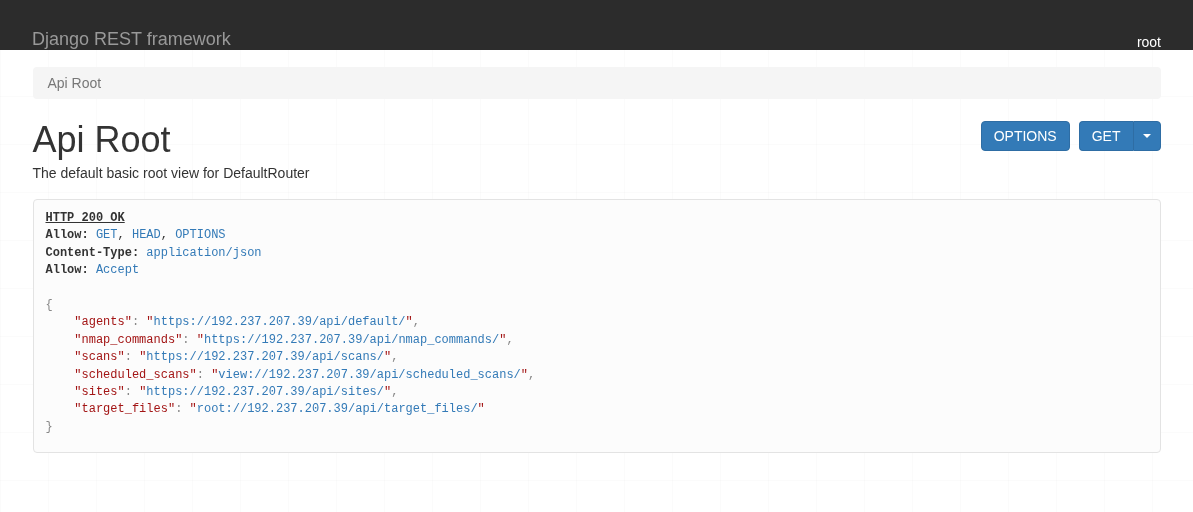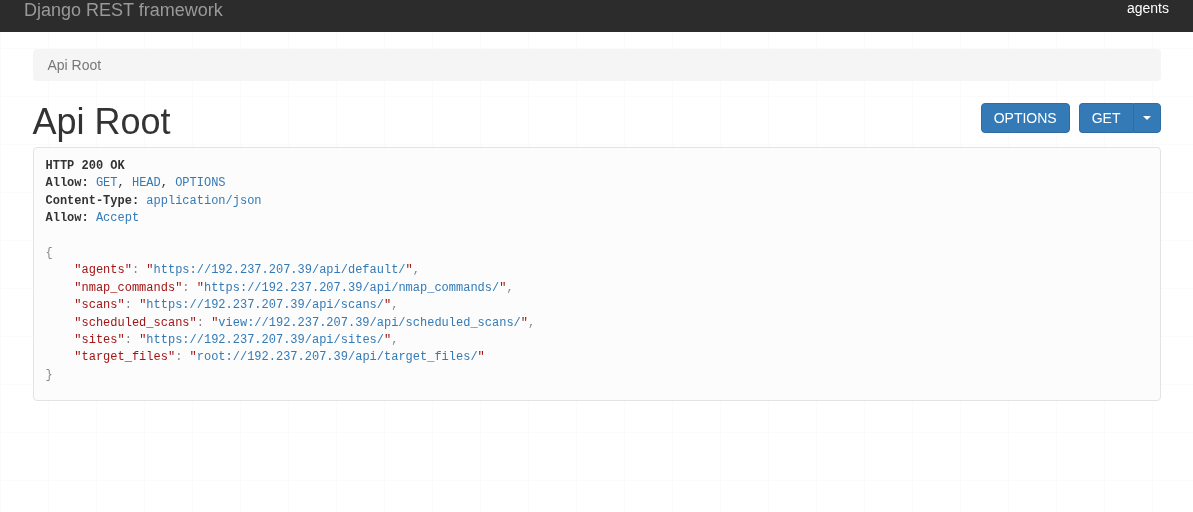--- a/index.html
+++ b/index.html
@@ -8,25 +8,25 @@
       font-size: 14px;
       color: #333;
       background: #fff;
       background-image:
         linear-gradient(rgba(0,0,0,0.015) 1px, transparent 1px),
         linear-gradient(90deg, rgba(0,0,0,0.015) 1px, transparent 1px);
       background-size: 48px 48px;
     }
     .navbar {
       background-color: #2c2c2c;
-      height: 32px;
+      height: 50px;
       display: flex;
-      align-items: flex-start;
+      align-items: flex-end;
       justify-content: space-between;
-      padding: 0 24px;
+      padding: 0 32px;
     }
     .navbar-brand {
       color: #999 !important;
       font-size: 18px;
       text-decoration: none;
     }
     .navbar-user {
       color: #fff;
       font-size: 14px;
       cursor: pointer;
@@ -113,35 +113,35 @@
       border: 1px solid #e3e3e3;
       border-radius: 4px;
       padding: 10px 12px 16px;
       font-family: Menlo, Monaco, Consolas, "Courier New", monospace;
       font-size: 12px;
       line-height: 1.45;
       color: #333;
       white-space: pre;
       overflow-x: auto;
     }
-    .response b { font-weight: bold; }
+    .response b { font-weight: bold; text-decoration: underline; }
     .hdr-name { color: #333; font-weight: bold; }
     .hdr-val { color: #337ab7; }
     .jkey { color: #a31515; }
     .jstr { color: #a31515; }
     .jlink { color: #337ab7; cursor: pointer; }
     .punct { color: #888; }
     .brace { color: #888; }
   </style>
 </head>
 <body>
 
 <div class="navbar">
   <a href="#" class="navbar-brand">Django REST framework</a>
-  <span class="navbar-user">agents</span>
+  <span class="navbar-user">root</span>
 </div>
 
 <div class="container">
 
   <div class="breadcrumb">
     <span>Api Root</span>
   </div>
 
   <div class="header-row">
     <h1 class="page-title">Api Root</h1>
@@ -149,20 +149,21 @@
       <button class="btn">OPTIONS</button>
       <div class="btn-split">
         <button class="btn btn-main">GET</button>
         <button class="btn btn-caret">
           <span class="caret"></span>
         </button>
       </div>
     </div>
   </div>
 
+  <p class="description">The default basic root view for DefaultRouter</p>
 
 
   <div class="response" id="response-panel"><b>HTTP 200 OK</b>
 <span class="hdr-name">Allow:</span> <span class="hdr-val">GET</span><span>, </span><span class="hdr-val">HEAD</span><span>, </span><span class="hdr-val">OPTIONS</span>
 <span class="hdr-name">Content-Type:</span> <span class="hdr-val">application/json</span>
 <span class="hdr-name">Allow:</span> <span class="hdr-val">Accept</span>
 
 <span class="brace">{</span>
     <span class="jkey">"agents"</span><span class="punct">:</span> <span class="jstr">"</span><span class="jlink">https://192.237.207.39/api/default/</span><span class="jstr">"</span><span class="punct">,</span>
     <span class="jkey">"nmap_commands"</span><span class="punct">:</span> <span class="jstr">"</span><span class="jlink">https://192.237.207.39/api/nmap_commands/</span><span class="jstr">"</span><span class="punct">,</span>

